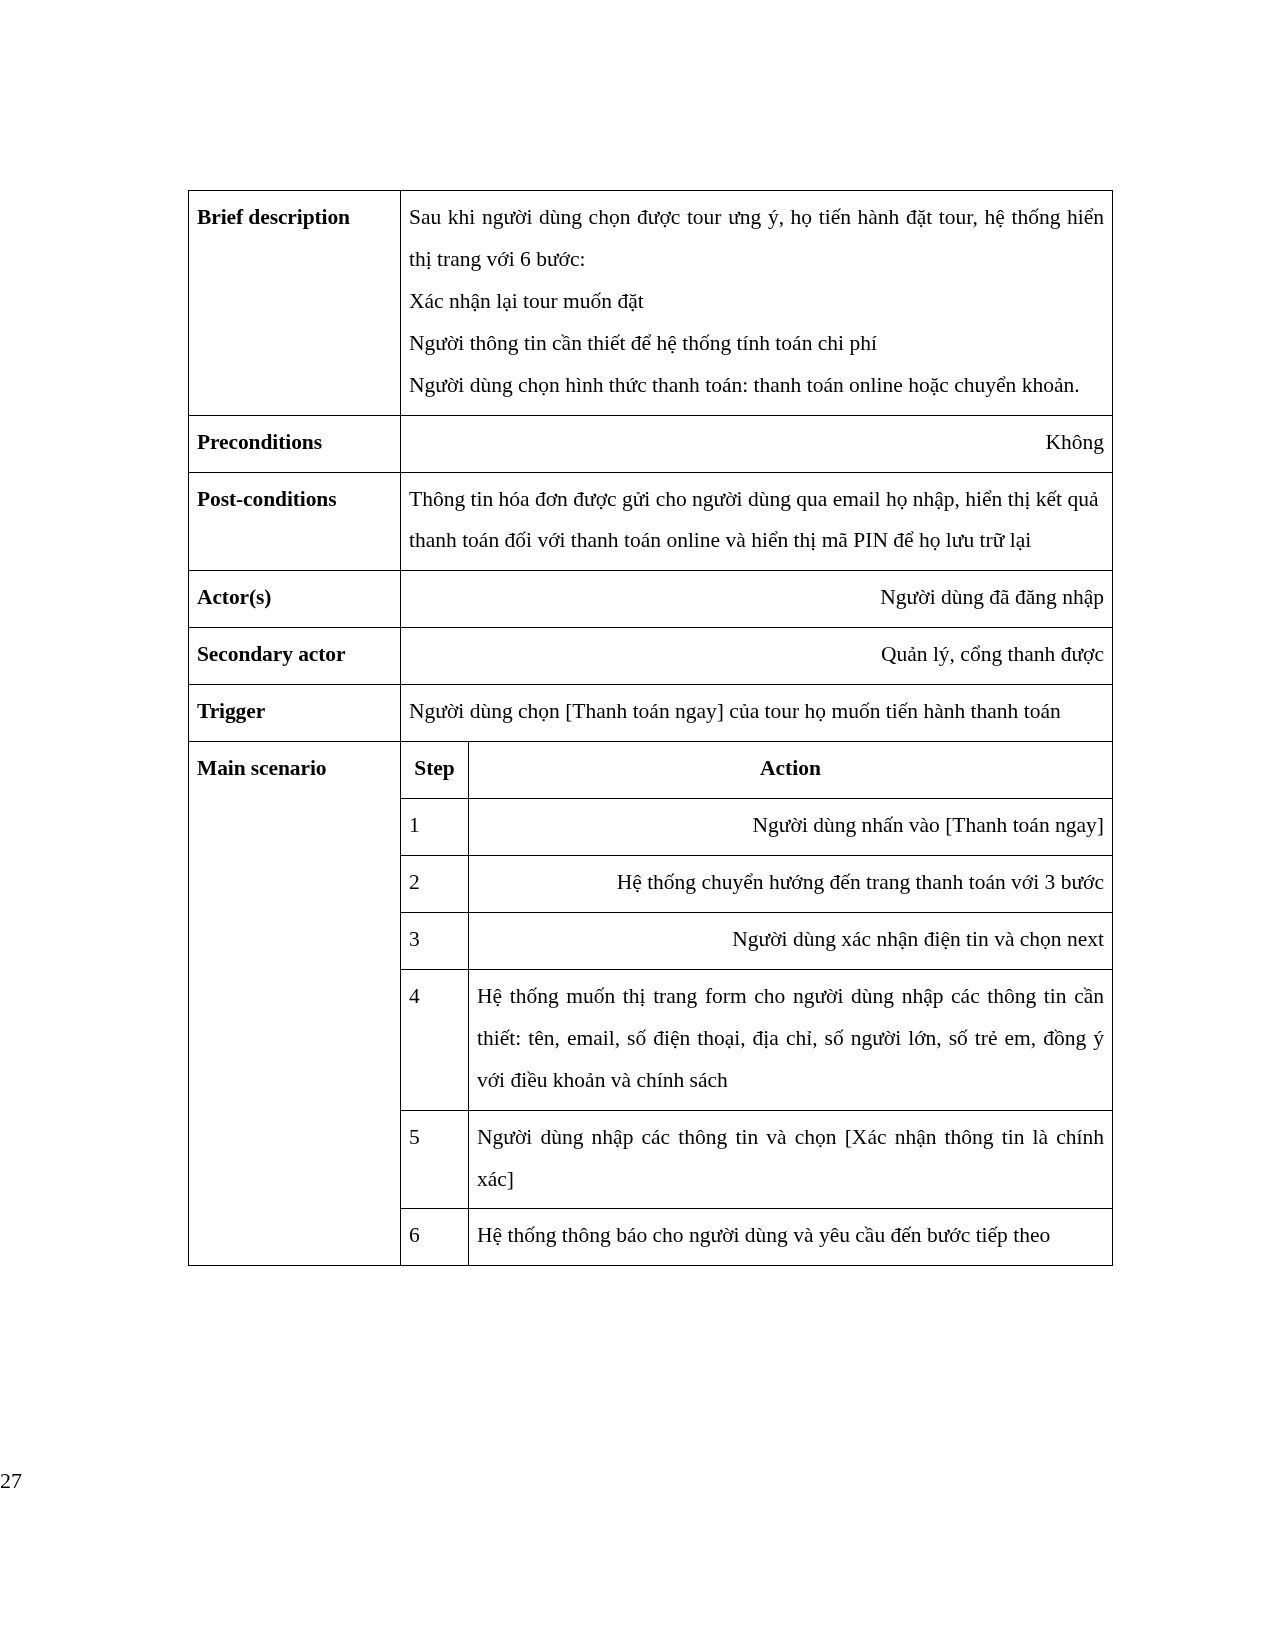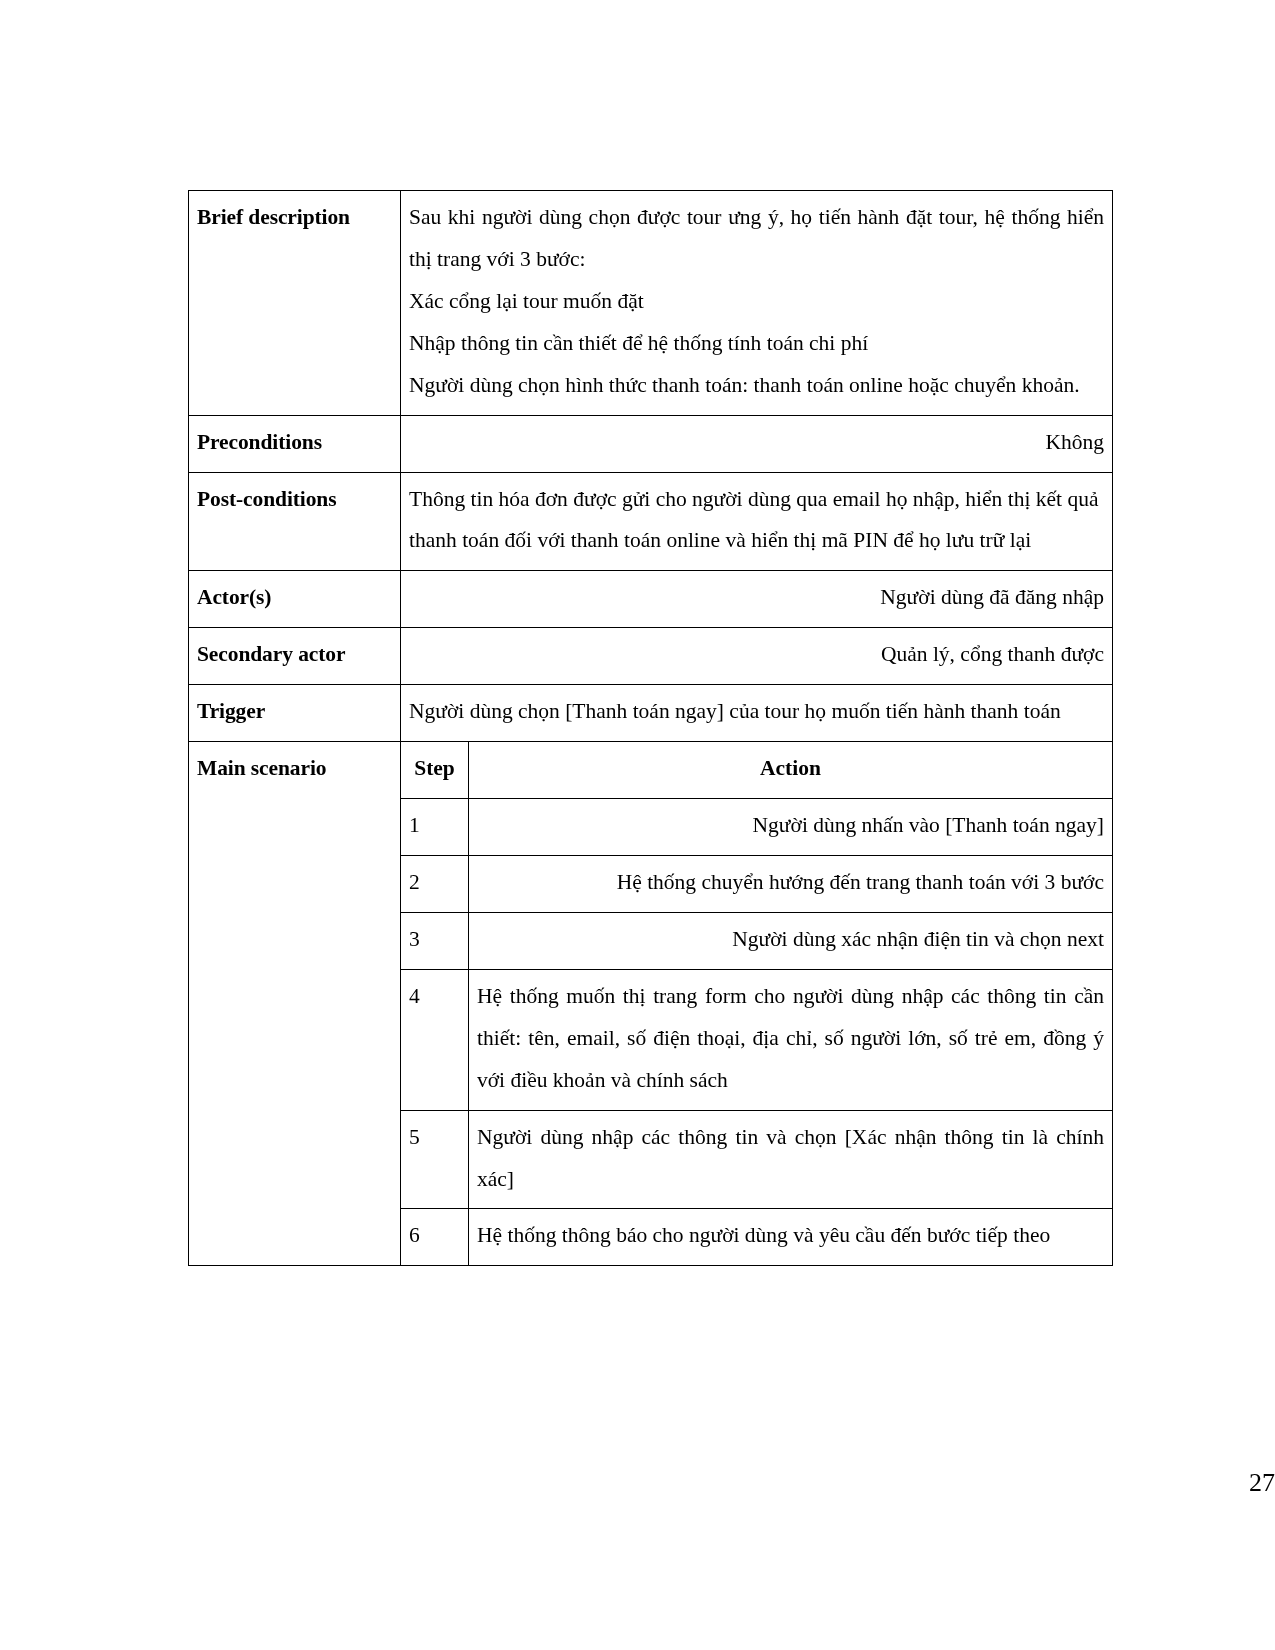--- a/index.html
+++ b/index.html
@@ -81,44 +81,44 @@
   }
   .action-hdr {
     padding-left: 22px;
   }
 
   .page-number {
     position: absolute;
     left: 0;
     top: 1468px;
     width: 1275px;
-    text-align: right;
-    font-size: 26px;
+    text-align: left;
+    font-size: 22px;
     font-family: "Liberation Serif", "DejaVu Serif", serif;
   }
 </style>
 </head>
 <body>
 
 <div class="page">
 
   <table class="uc-table">
     <colgroup>
       <col class="col-label">
       <col class="col-step">
       <col>
     </colgroup>
     <tbody>
 
       <tr>
         <td class="label-cell">Brief description</td>
         <td class="val-cell" colspan="2">
-          <p>Sau khi người dùng chọn được tour ưng ý, họ tiến hành đặt tour, hệ thống hiển thị trang với 3 bước:</p>
-          <p class="last">Xác cổng lại tour muốn đặt</p>
-          <p class="last">Nhập thông tin cần thiết để hệ thống tính toán chi phí</p>
+          <p>Sau khi người dùng chọn được tour ưng ý, họ tiến hành đặt tour, hệ thống hiển thị trang với 6 bước:</p>
+          <p class="last">Xác nhận lại tour muốn đặt</p>
+          <p class="last">Người thông tin cần thiết để hệ thống tính toán chi phí</p>
           <p>Người dùng chọn hình thức thanh toán: thanh toán online hoặc chuyển khoản.</p>
         </td>
       </tr>
 
       <tr>
         <td class="label-cell">Preconditions</td>
         <td class="val-cell nowrap-val" colspan="2">Không</td>
       </tr>
 
       <tr>

